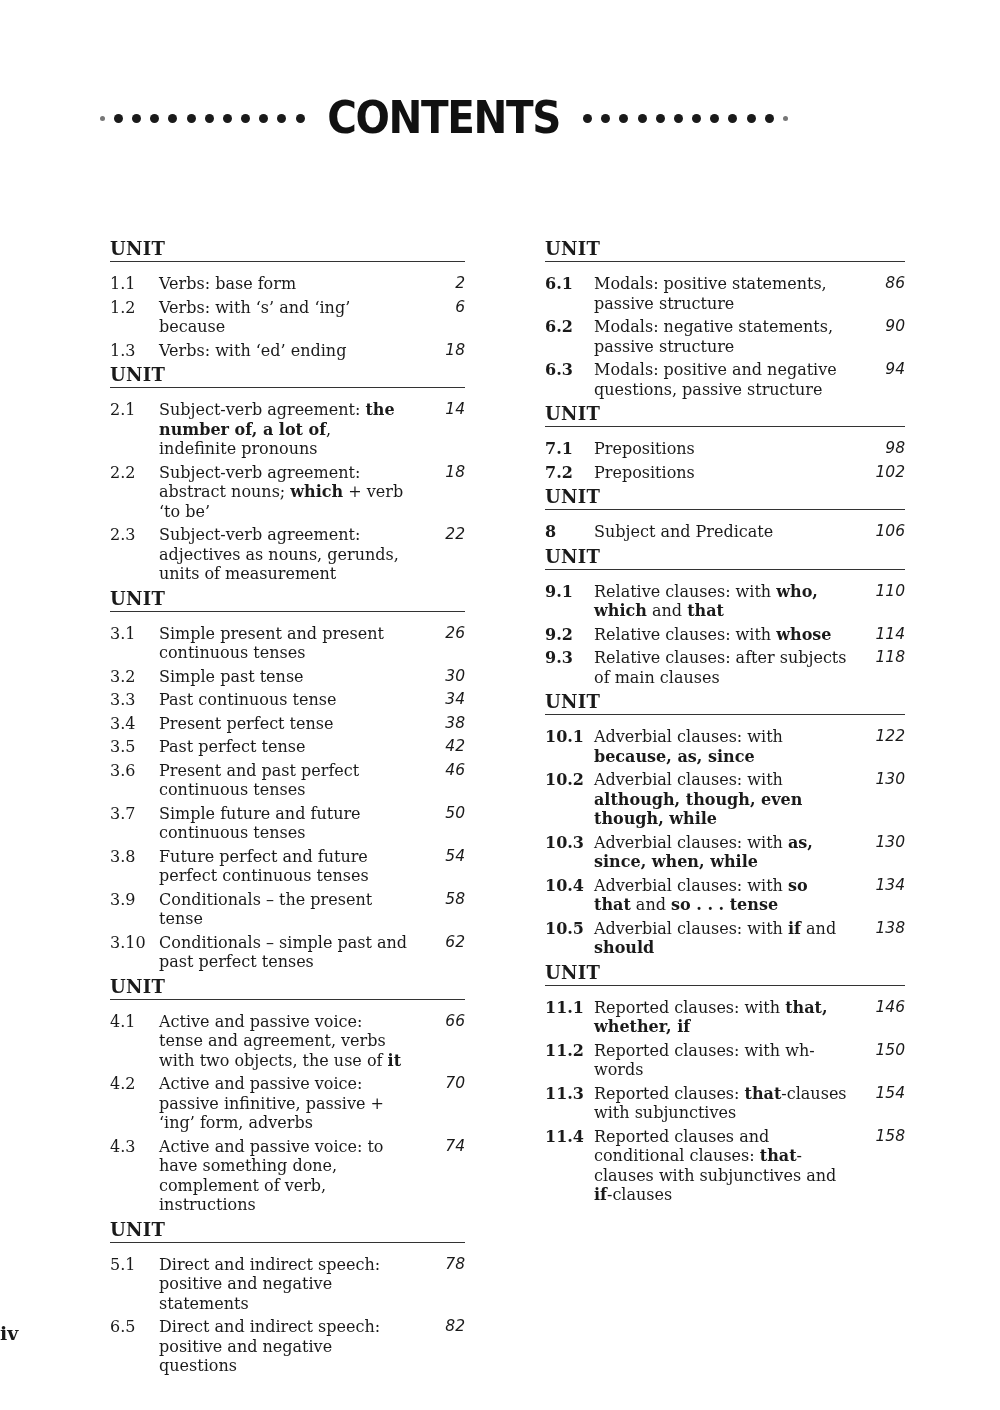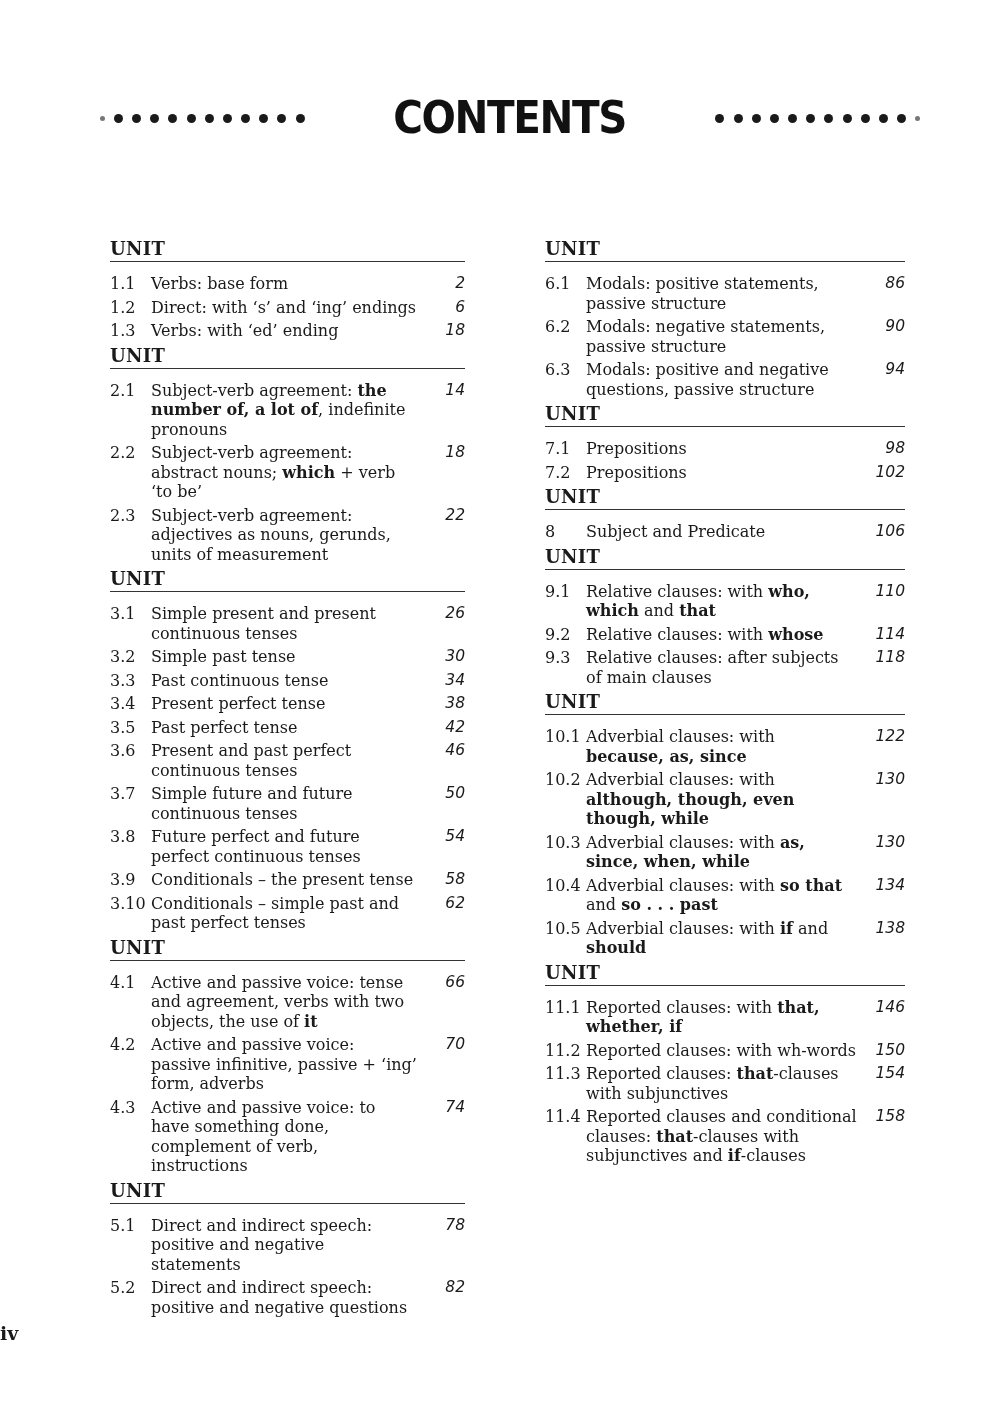--- a/index.html
+++ b/index.html
@@ -2,44 +2,44 @@
 <html><head>
   <meta charset="utf-8">
   <style>
     html, body { margin: 0; padding: 0; background: #ffffff; }
     body {
       width: 1000px; height: 1410px; position: relative; overflow: hidden;
       font-family: "DejaVu Serif", serif; color: #1a1a1a;
     }
     .header {
       position: absolute; left: 95px; top: 88px; width: 830px; height: 60px;
-      display: flex; align-items: center; justify-content: space-between;
+      display: flex; align-items: center; justify-content: flex-start;
     }
     .dots { display: flex; align-items: center; gap: 0; }
     .dot {
       width: 9px; height: 9px; border-radius: 50%; background: #1a1a1a;
       margin: 0 4.6px;
     }
     .dot.faint { width: 5px; height: 5px; background: #777; }
     .title {
       font-family: "DejaVu Sans", sans-serif; font-weight: bold;
       font-size: 44px; letter-spacing: -1.5px; margin: 0 8px; color: #111;
       transform: scaleX(0.92); line-height: 1;
     }
     .col { position: absolute; top: 238px; }
     .col.left { left: 110px; width: 355px; }
     .col.right { left: 545px; width: 360px; }
     .unit-head {
       font-weight: bold; font-size: 18px; line-height: 22px;
       border-bottom: 1.5px solid #333; padding-bottom: 1px; margin-bottom: 12px;
       letter-spacing: 0.3px;
     }
-    .entry { display: flex; font-size: 16px; line-height: 19.5px; margin-bottom: 4px; }
+    .entry { display: flex; font-size: 16px; line-height: 19.5px; margin-bottom: 4px; gap: 8px; }
     .entry .num { width: 41px; flex: none; }
-    .right .entry .num { width: 41px; }
+    .right .entry .num { width: 41px; font-weight: bold; }
     .entry .text { flex: 1; }
     .entry .page {
       width: 48px; flex: none; text-align: right; font-style: italic;
       font-family: "DejaVu Sans", sans-serif; font-size: 15.5px;
     }
     .entry .text b { font-weight: bold; }
     .footer {
       position: absolute; left: 0; width: 1000px; top: 1322px;
       font-weight: bold; font-size: 19px;
     }
@@ -82,21 +82,21 @@
 <div class="col left" id="col-0">
     <div>
       <div class="unit-head">UNIT</div>
       <div class="entry">
         <span class="num">1.1</span>
         <span class="text"><span>Verbs: base form</span></span>
         <span class="page">2</span>
       </div>
       <div class="entry">
         <span class="num">1.2</span>
-        <span class="text"><span>Direct: with ‘s’ and ‘ing’ endings</span></span>
+        <span class="text"><span>Verbs: with ‘s’ and ‘ing’ because</span></span>
         <span class="page">6</span>
       </div>
       <div class="entry">
         <span class="num">1.3</span>
         <span class="text"><span>Verbs: with ‘ed’ ending</span></span>
         <span class="page">18</span>
       </div>
     </div>
     <div>
       <div class="unit-head">UNIT</div>
@@ -188,21 +188,21 @@
       </div>
     </div>
     <div>
       <div class="unit-head">UNIT</div>
       <div class="entry">
         <span class="num">5.1</span>
         <span class="text"><span>Direct and indirect speech: positive and negative statements</span></span>
         <span class="page">78</span>
       </div>
       <div class="entry">
-        <span class="num">5.2</span>
+        <span class="num">6.5</span>
         <span class="text"><span>Direct and indirect speech: positive and negative questions</span></span>
         <span class="page">82</span>
       </div>
     </div>
   </div>
 <div class="col right" id="col-1">
     <div>
       <div class="unit-head">UNIT</div>
       <div class="entry">
         <span class="num">6.1</span>
@@ -271,21 +271,21 @@
         <span class="text"><span>Adverbial clauses: with </span><b>although, though, even though, while</b></span>
         <span class="page">130</span>
       </div>
       <div class="entry">
         <span class="num">10.3</span>
         <span class="text"><span>Adverbial clauses: with </span><b>as, since, when, while</b></span>
         <span class="page">130</span>
       </div>
       <div class="entry">
         <span class="num">10.4</span>
-        <span class="text"><span>Adverbial clauses: with </span><b>so that</b><span> and </span><b>so . . . past</b></span>
+        <span class="text"><span>Adverbial clauses: with </span><b>so that</b><span> and </span><b>so . . . tense</b></span>
         <span class="page">134</span>
       </div>
       <div class="entry">
         <span class="num">10.5</span>
         <span class="text"><span>Adverbial clauses: with </span><b>if</b><span> and </span><b>should</b></span>
         <span class="page">138</span>
       </div>
     </div>
     <div>
       <div class="unit-head">UNIT</div>

